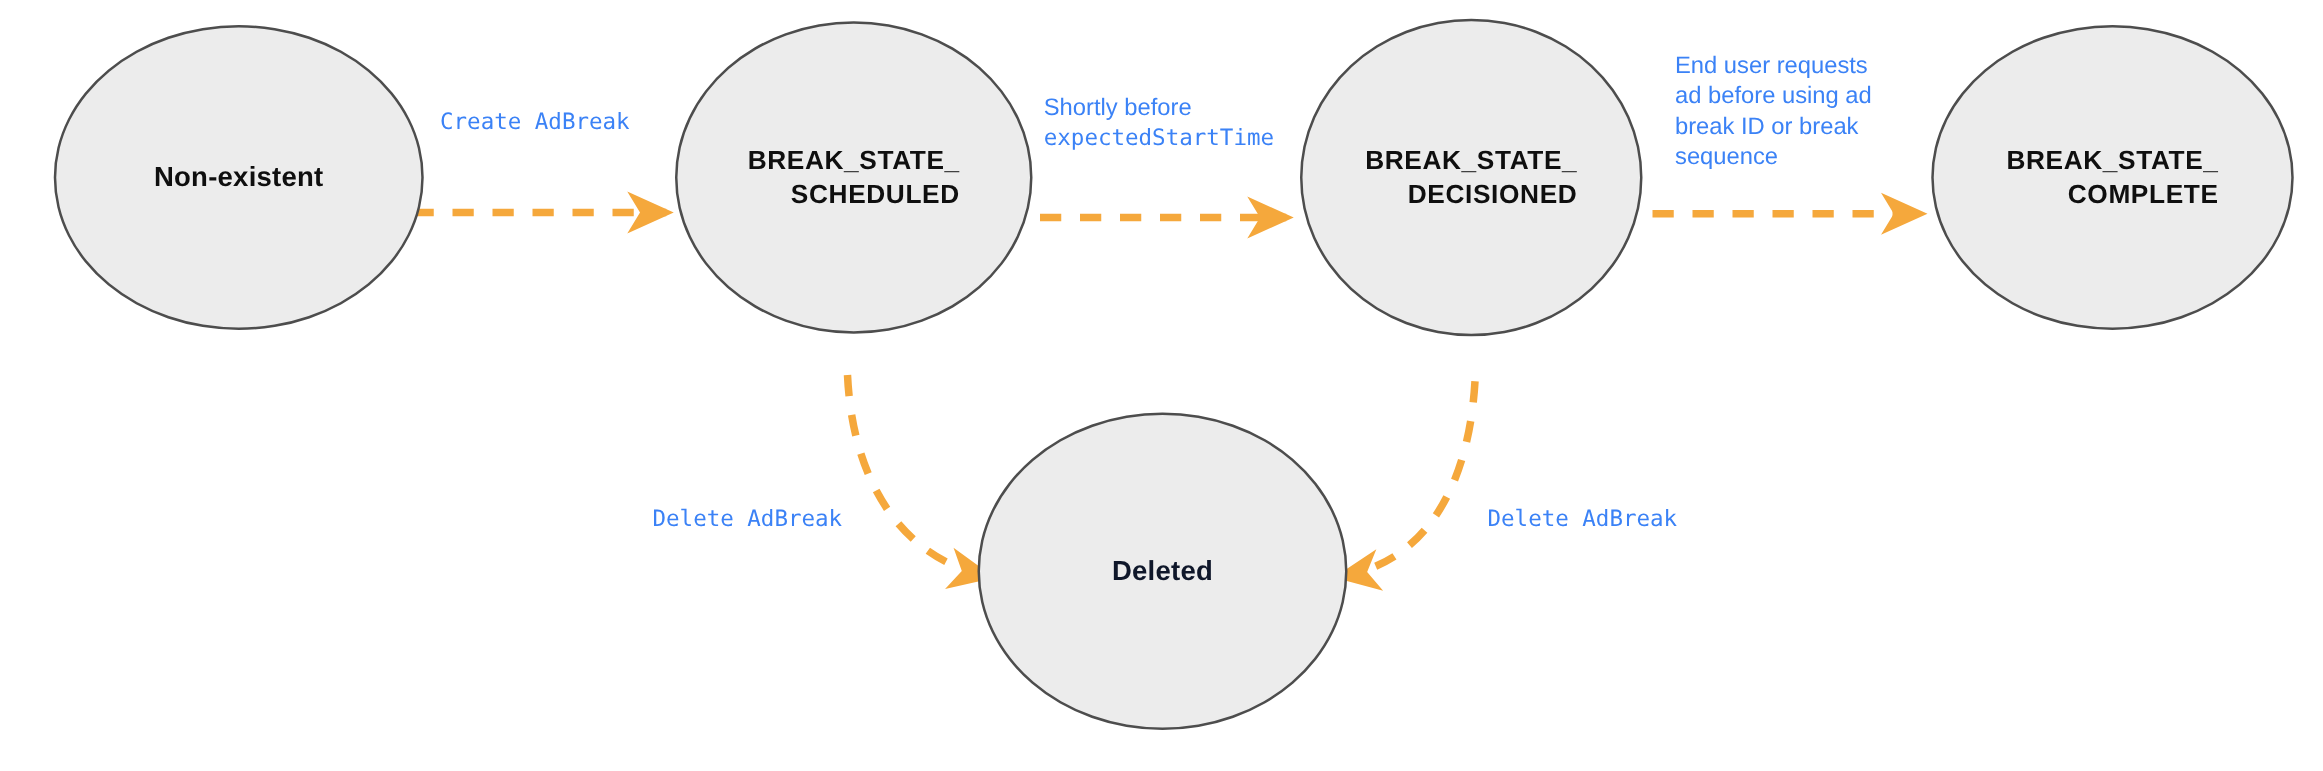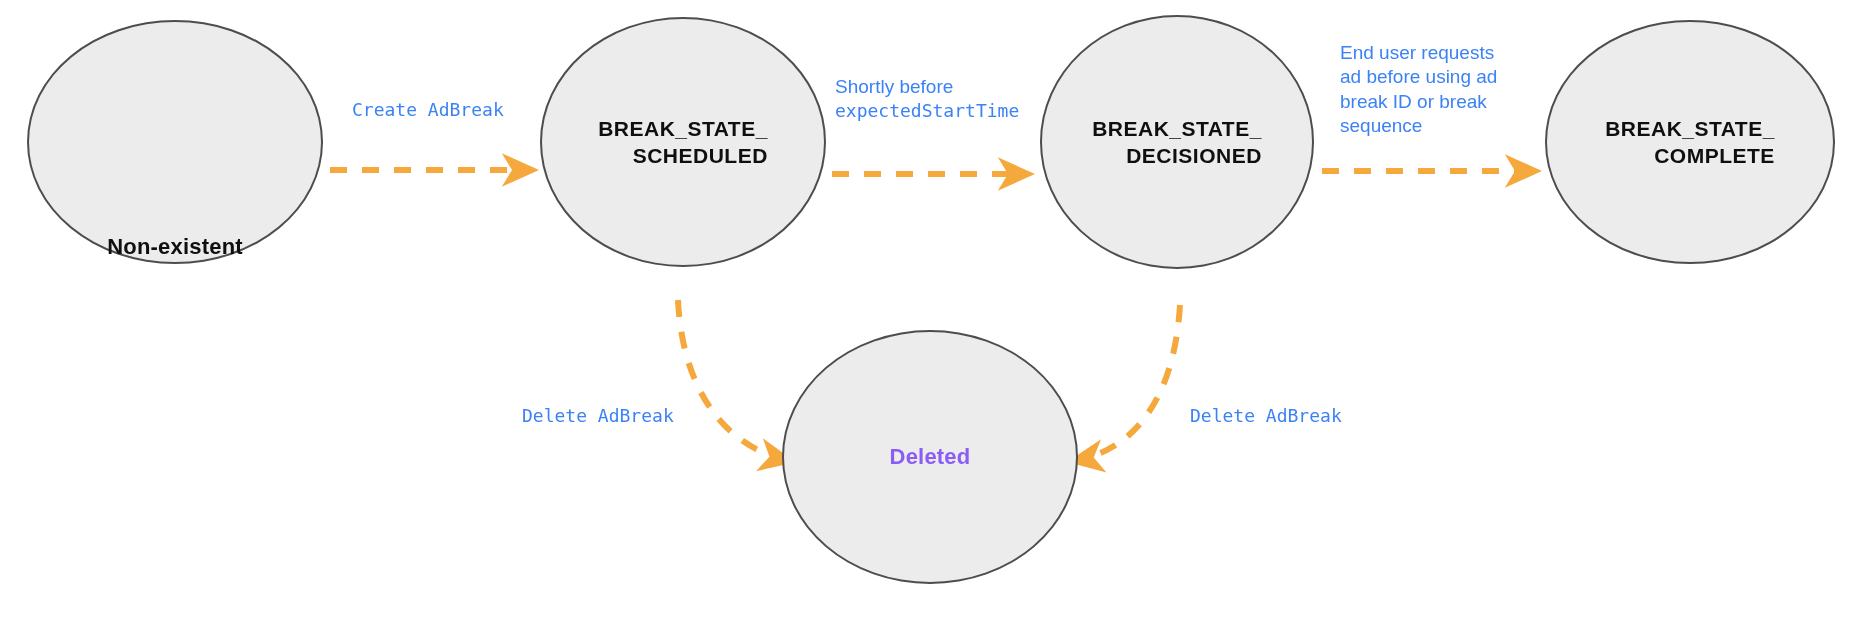--- a/index.html
+++ b/index.html
@@ -83,40 +83,40 @@
     <g id="edge-paths">
         <path d="M 330 170 L 533 170" fill="none" stroke="#f5a83c" stroke-width="6" stroke-linecap="butt" stroke-dasharray="17 15" marker-end="url(#arrowhead)"></path>
         <path d="M 832 174 L 1029 174" fill="none" stroke="#f5a83c" stroke-width="6" stroke-linecap="butt" stroke-dasharray="17 15" marker-end="url(#arrowhead)"></path>
         <path d="M 1322 171 L 1536 171" fill="none" stroke="#f5a83c" stroke-width="6" stroke-linecap="butt" stroke-dasharray="17 15" marker-end="url(#arrowhead)"></path>
         <path d="M 678 300 C 682 386 722 447 790 461" fill="none" stroke="#f5a83c" stroke-width="6" stroke-linecap="butt" stroke-dasharray="17 15" marker-end="url(#arrowhead)"></path>
         <path d="M 1180 305 C 1175 390 1140 450 1073 461" fill="none" stroke="#f5a83c" stroke-width="6" stroke-linecap="butt" stroke-dasharray="17 15" marker-end="url(#arrowhead)"></path>
       </g>
   </svg>
 
   <div id="nodes-layer">
-      <div class="state-node" style="left: 27px; top: 20px; width: 296px; height: 244px; background: rgb(236, 236, 236); border-color: rgb(77, 77, 77); align-items: flex-end;">
+      <div class="state-node" style="left: 43px; top: 20px; width: 296px; height: 244px; background: rgb(236, 236, 236); border-color: rgb(77, 77, 77);">
         <span class="state-label sans" style="color: rgb(15, 15, 15);">Non-existent</span>
       </div>
       <div class="state-node" style="left: 540px; top: 17px; width: 286px; height: 250px; background: rgb(236, 236, 236); border-color: rgb(77, 77, 77);">
         <span class="state-label mono" style="color: rgb(15, 15, 15);">BREAK_STATE_
 SCHEDULED</span>
       </div>
       <div class="state-node" style="left: 1040px; top: 15px; width: 274px; height: 254px; background: rgb(236, 236, 236); border-color: rgb(77, 77, 77);">
         <span class="state-label mono" style="color: rgb(15, 15, 15);">BREAK_STATE_
 DECISIONED</span>
       </div>
       <div class="state-node" style="left: 1545px; top: 20px; width: 290px; height: 244px; background: rgb(236, 236, 236); border-color: rgb(77, 77, 77);">
         <span class="state-label mono" style="color: rgb(15, 15, 15);">BREAK_STATE_
 COMPLETE</span>
       </div>
       <div class="state-node" style="left: 782px; top: 330px; width: 296px; height: 254px; background: rgb(236, 236, 236); border-color: rgb(77, 77, 77);">
-        <span class="state-label sans" style="color: #8b5cf6;">Deleted</span>
+        <span class="state-label sans" style="color: #0f172a;">Deleted</span>
       </div>
     </div>
   <div id="labels-layer">
-      <div class="edge-label" style="left: 352px; top: 98px;"><span class="line-mono">Create AdBreak</span></div>
+      <div class="edge-label" style="left: 352px; top: 86px;"><span class="line-mono">Create AdBreak</span></div>
       <div class="edge-label" style="left: 835px; top: 75px;"><span class="line-sans">Shortly before</span><span class="line-mono">expectedStartTime</span></div>
       <div class="edge-label" style="left: 1340px; top: 41px;"><span class="line-sans">End user requests</span><span class="line-sans">ad before using ad</span><span class="line-sans">break ID or break</span><span class="line-sans">sequence</span></div>
       <div class="edge-label" style="left: 522px; top: 404px;"><span class="line-mono">Delete AdBreak</span></div>
       <div class="edge-label" style="left: 1190px; top: 404px;"><span class="line-mono">Delete AdBreak</span></div>
     </div>
 
 </div>
 
 </body></html>

